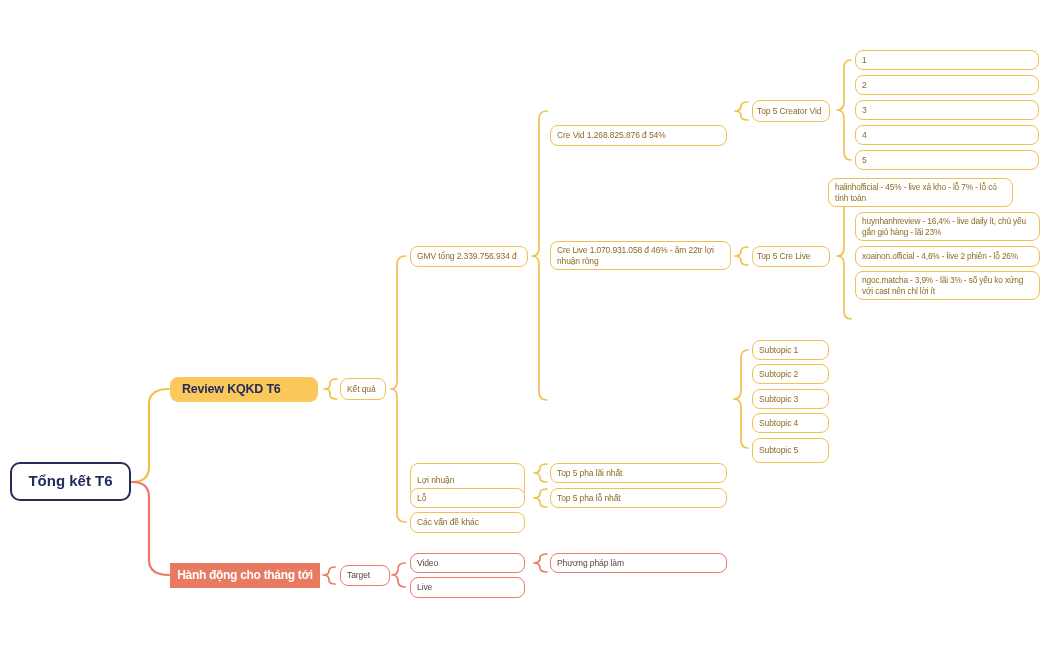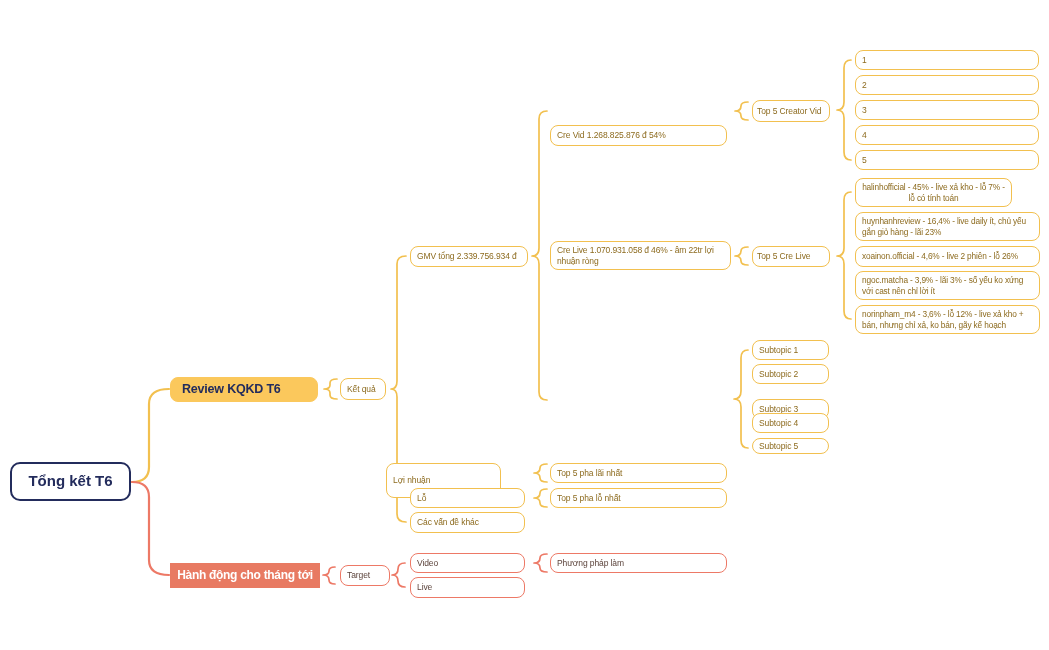--- a/index.html
+++ b/index.html
@@ -86,34 +86,33 @@
   <div class="node oneline" style="left:855px;top:50px;width:184px;height:20px;">1</div>
   <div class="node oneline" style="left:855px;top:75px;width:184px;height:20px;">2</div>
   <div class="node oneline" style="left:855px;top:100px;width:184px;height:20px;">3</div>
   <div class="node oneline" style="left:855px;top:125px;width:184px;height:20px;">4</div>
   <div class="node oneline" style="left:855px;top:150px;width:184px;height:20px;">5</div>
 
   <div class="node detail" style="left:550px;top:241px;width:181px;min-height:29px;font-size:8.5px;">Cre Live 1.070.931.058 đ 46% - âm 22tr lợi nhuận ròng</div>
 
   <div class="node oneline" style="left:752px;top:246px;width:78px;height:21px;padding:2px 4px;">Top 5 Cre Live</div>
 
-  <div class="node detail" style="left:855px;top:178px;width:157px;min-height:29px;text-align:center;">halinhofficial - 45% - live xả kho - lỗ 7% - lỗ có tính toán</div>
+  <div class="node detail" style="left:828px;top:178px;width:185px;min-height:29px;">halinhofficial - 45% - live xả kho - lỗ 7% - lỗ có tính toán</div>
   <div class="node detail" style="left:855px;top:212px;width:185px;min-height:29px;">huynhanhreview - 16,4% - live daily ít, chủ yếu gắn giỏ hàng - lãi 23%</div>
   <div class="node detail" style="left:855px;top:246px;width:185px;min-height:21px;">xoainon.official - 4,6% - live 2 phiên - lỗ 26%</div>
   <div class="node detail" style="left:855px;top:271px;width:185px;min-height:29px;">ngoc.matcha - 3,9% - lãi 3% - số yếu ko xứng với cast nên chỉ lời ít</div>
-  <div class="node detail" style="left:855px;top:305px;width:185px;min-height:29px;">norinpham_m4 - 3,6% - lỗ 12% - live xả kho + bán, nhưng chỉ xả, ko bán, gãy kế hoạch</div>
 
 
   <div class="node oneline" style="left:752px;top:340px;width:77px;height:20px;">Subtopic 1</div>
   <div class="node oneline" style="left:752px;top:364px;width:77px;height:20px;">Subtopic 2</div>
-  <div class="node oneline" style="left:752px;top:399px;width:77px;height:20px;">Subtopic 3</div>
+  <div class="node oneline" style="left:752px;top:389px;width:77px;height:20px;">Subtopic 3</div>
   <div class="node oneline" style="left:752px;top:413px;width:77px;height:20px;">Subtopic 4</div>
-  <div class="node oneline" style="left:752px;top:438px;width:77px;height:16px;">Subtopic 5</div>
+  <div class="node oneline" style="left:752px;top:438px;width:77px;height:25px;">Subtopic 5</div>
 
-  <div class="node oneline" style="left:386px;top:463px;width:115px;height:35px;">Lợi nhuận</div>
+  <div class="node oneline" style="left:410px;top:463px;width:115px;height:35px;">Lợi nhuận</div>
   <div class="node oneline" style="left:550px;top:463px;width:177px;height:20px;">Top 5 pha lãi nhất</div>
 
   <div class="node oneline" style="left:410px;top:488px;width:115px;height:20px;">Lỗ</div>
   <div class="node oneline" style="left:550px;top:488px;width:177px;height:20px;">Top 5 pha lỗ nhất</div>
 
   <div class="node oneline" style="left:410px;top:512px;width:115px;height:21px;">Các vấn đề khác</div>
 
   <div class="node red oneline" style="left:340px;top:565px;width:50px;height:21px;">Target</div>
 
   <div class="node red oneline" style="left:410px;top:553px;width:115px;height:20px;">Video</div>

